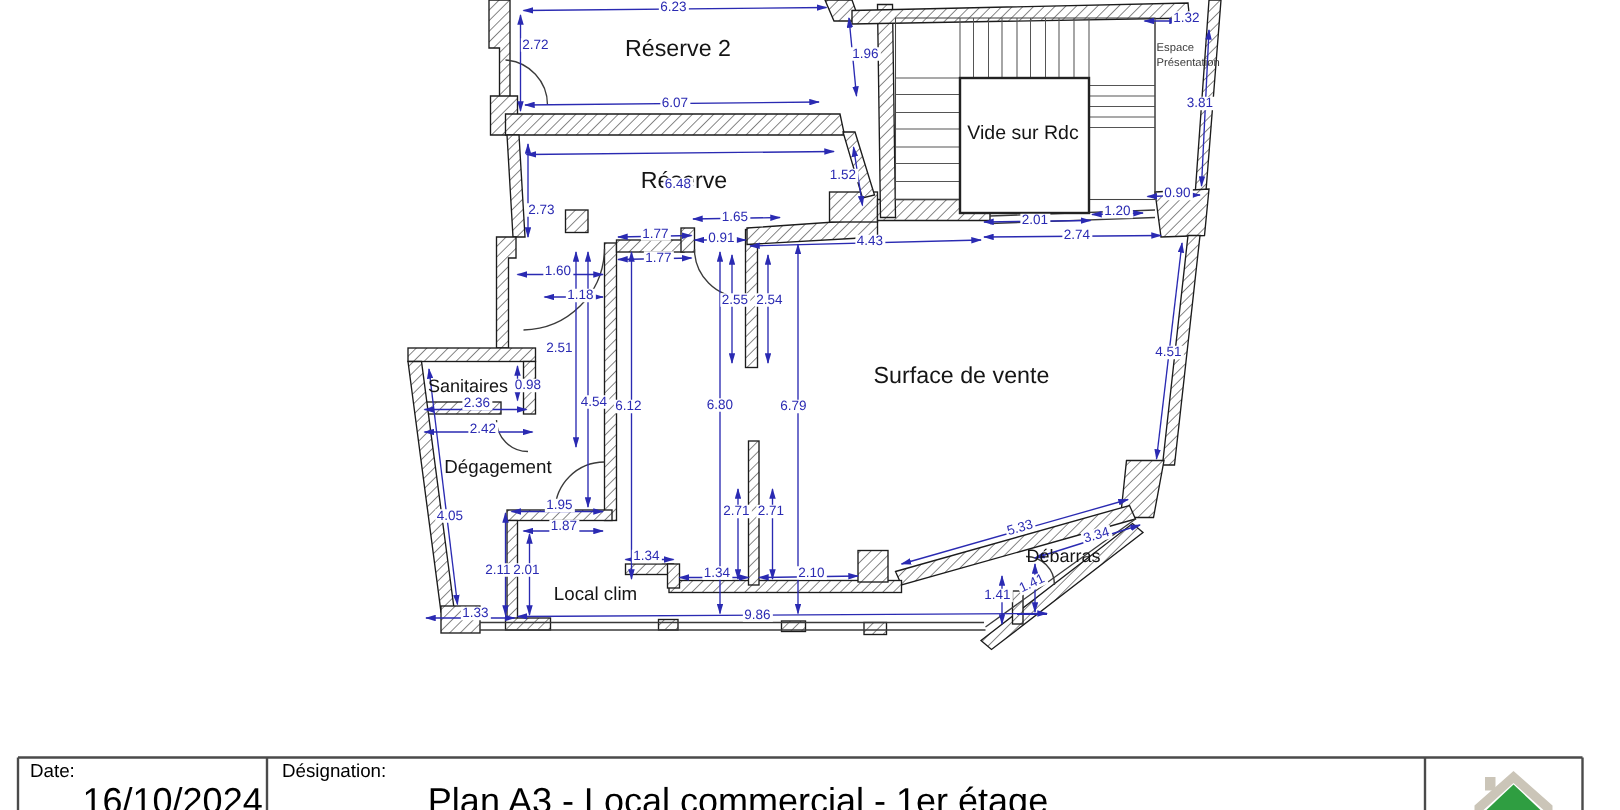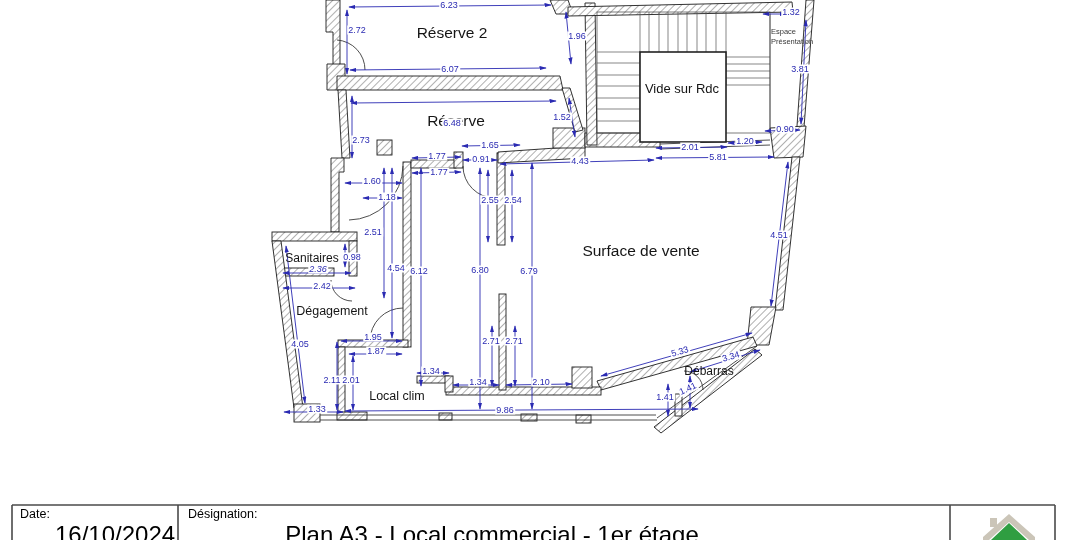--- a/index.html
+++ b/index.html
@@ -204,33 +204,33 @@
       <span class="dim-label" style="left: 577px; top: 36px; color: rgb(42, 42, 178);">1.96</span>
       <span class="dim-label" style="left: 450px; top: 69px; color: rgb(42, 42, 178);">6.07</span>
       <span class="dim-label" style="left: 452px; top: 101px; color: rgb(42, 42, 178); margin-top: 22px;">6.48</span>
       <span class="dim-label" style="left: 562px; top: 117px; color: rgb(42, 42, 178);">1.52</span>
       <span class="dim-label" style="left: 361px; top: 140px; color: rgb(42, 42, 178);">2.73</span>
       <span class="dim-label" style="left: 791px; top: 12px; color: rgb(42, 42, 178);">1.32</span>
       <span class="dim-label" style="left: 800px; top: 69px; color: rgb(42, 42, 178);">3.81</span>
       <span class="dim-label" style="left: 785px; top: 129px; color: rgb(42, 42, 178);">0.90</span>
       <span class="dim-label" style="left: 745px; top: 141px; color: rgb(42, 42, 178);">1.20</span>
       <span class="dim-label" style="left: 690px; top: 147px; color: rgb(42, 42, 178);">2.01</span>
-      <span class="dim-label" style="left: 718px; top: 157px; color: rgb(42, 42, 178);">5.81</span>
+      <span class="dim-label" style="left: 718px; top: 157px; color: rgb(42, 42, 178);">2.74</span>
       <span class="dim-label" style="left: 490px; top: 145px; color: rgb(42, 42, 178);">1.65</span>
       <span class="dim-label" style="left: 481px; top: 159px; color: rgb(42, 42, 178);">0.91</span>
       <span class="dim-label" style="left: 437px; top: 156px; color: rgb(42, 42, 178);">1.77</span>
       <span class="dim-label" style="left: 439px; top: 172px; color: rgb(42, 42, 178);">1.77</span>
       <span class="dim-label" style="left: 580px; top: 161px; color: rgb(42, 42, 178);">4.43</span>
       <span class="dim-label" style="left: 372px; top: 181px; color: rgb(42, 42, 178);">1.60</span>
       <span class="dim-label" style="left: 387px; top: 197px; color: rgb(42, 42, 178);">1.18</span>
       <span class="dim-label" style="left: 490px; top: 200px; color: rgb(42, 42, 178); text-align: right;">2.55</span>
       <span class="dim-label" style="left: 513px; top: 200px; color: rgb(42, 42, 178);">2.54</span>
       <span class="dim-label" style="left: 373px; top: 232px; color: rgb(42, 42, 178);">2.51</span>
       <span class="dim-label" style="left: 352px; top: 257px; color: rgb(42, 42, 178);">0.98</span>
-      <span class="dim-label" style="left: 318px; top: 269px; color: rgb(42, 42, 178); font-style: italic;">2.36</span>
+      <span class="dim-label" style="left: 318px; top: 269px; color: rgb(42, 42, 178);">2.36</span>
       <span class="dim-label" style="left: 322px; top: 286px; color: rgb(42, 42, 178);">2.42</span>
       <span class="dim-label" style="left: 396px; top: 268px; color: rgb(42, 42, 178);">4.54</span>
       <span class="dim-label" style="left: 419px; top: 271px; color: rgb(42, 42, 178);">6.12</span>
       <span class="dim-label" style="left: 480px; top: 270px; color: rgb(42, 42, 178);">6.80</span>
       <span class="dim-label" style="left: 529px; top: 271px; color: rgb(42, 42, 178);">6.79</span>
       <span class="dim-label" style="left: 779px; top: 235px; color: rgb(42, 42, 178);">4.51</span>
       <span class="dim-label" style="left: 373px; top: 337px; color: rgb(42, 42, 178);">1.95</span>
       <span class="dim-label" style="left: 376px; top: 351px; color: rgb(42, 42, 178);">1.87</span>
       <span class="dim-label" style="left: 300px; top: 344px; color: rgb(42, 42, 178);">4.05</span>
       <span class="dim-label" style="left: 491px; top: 341px; color: rgb(42, 42, 178);">2.71</span>

